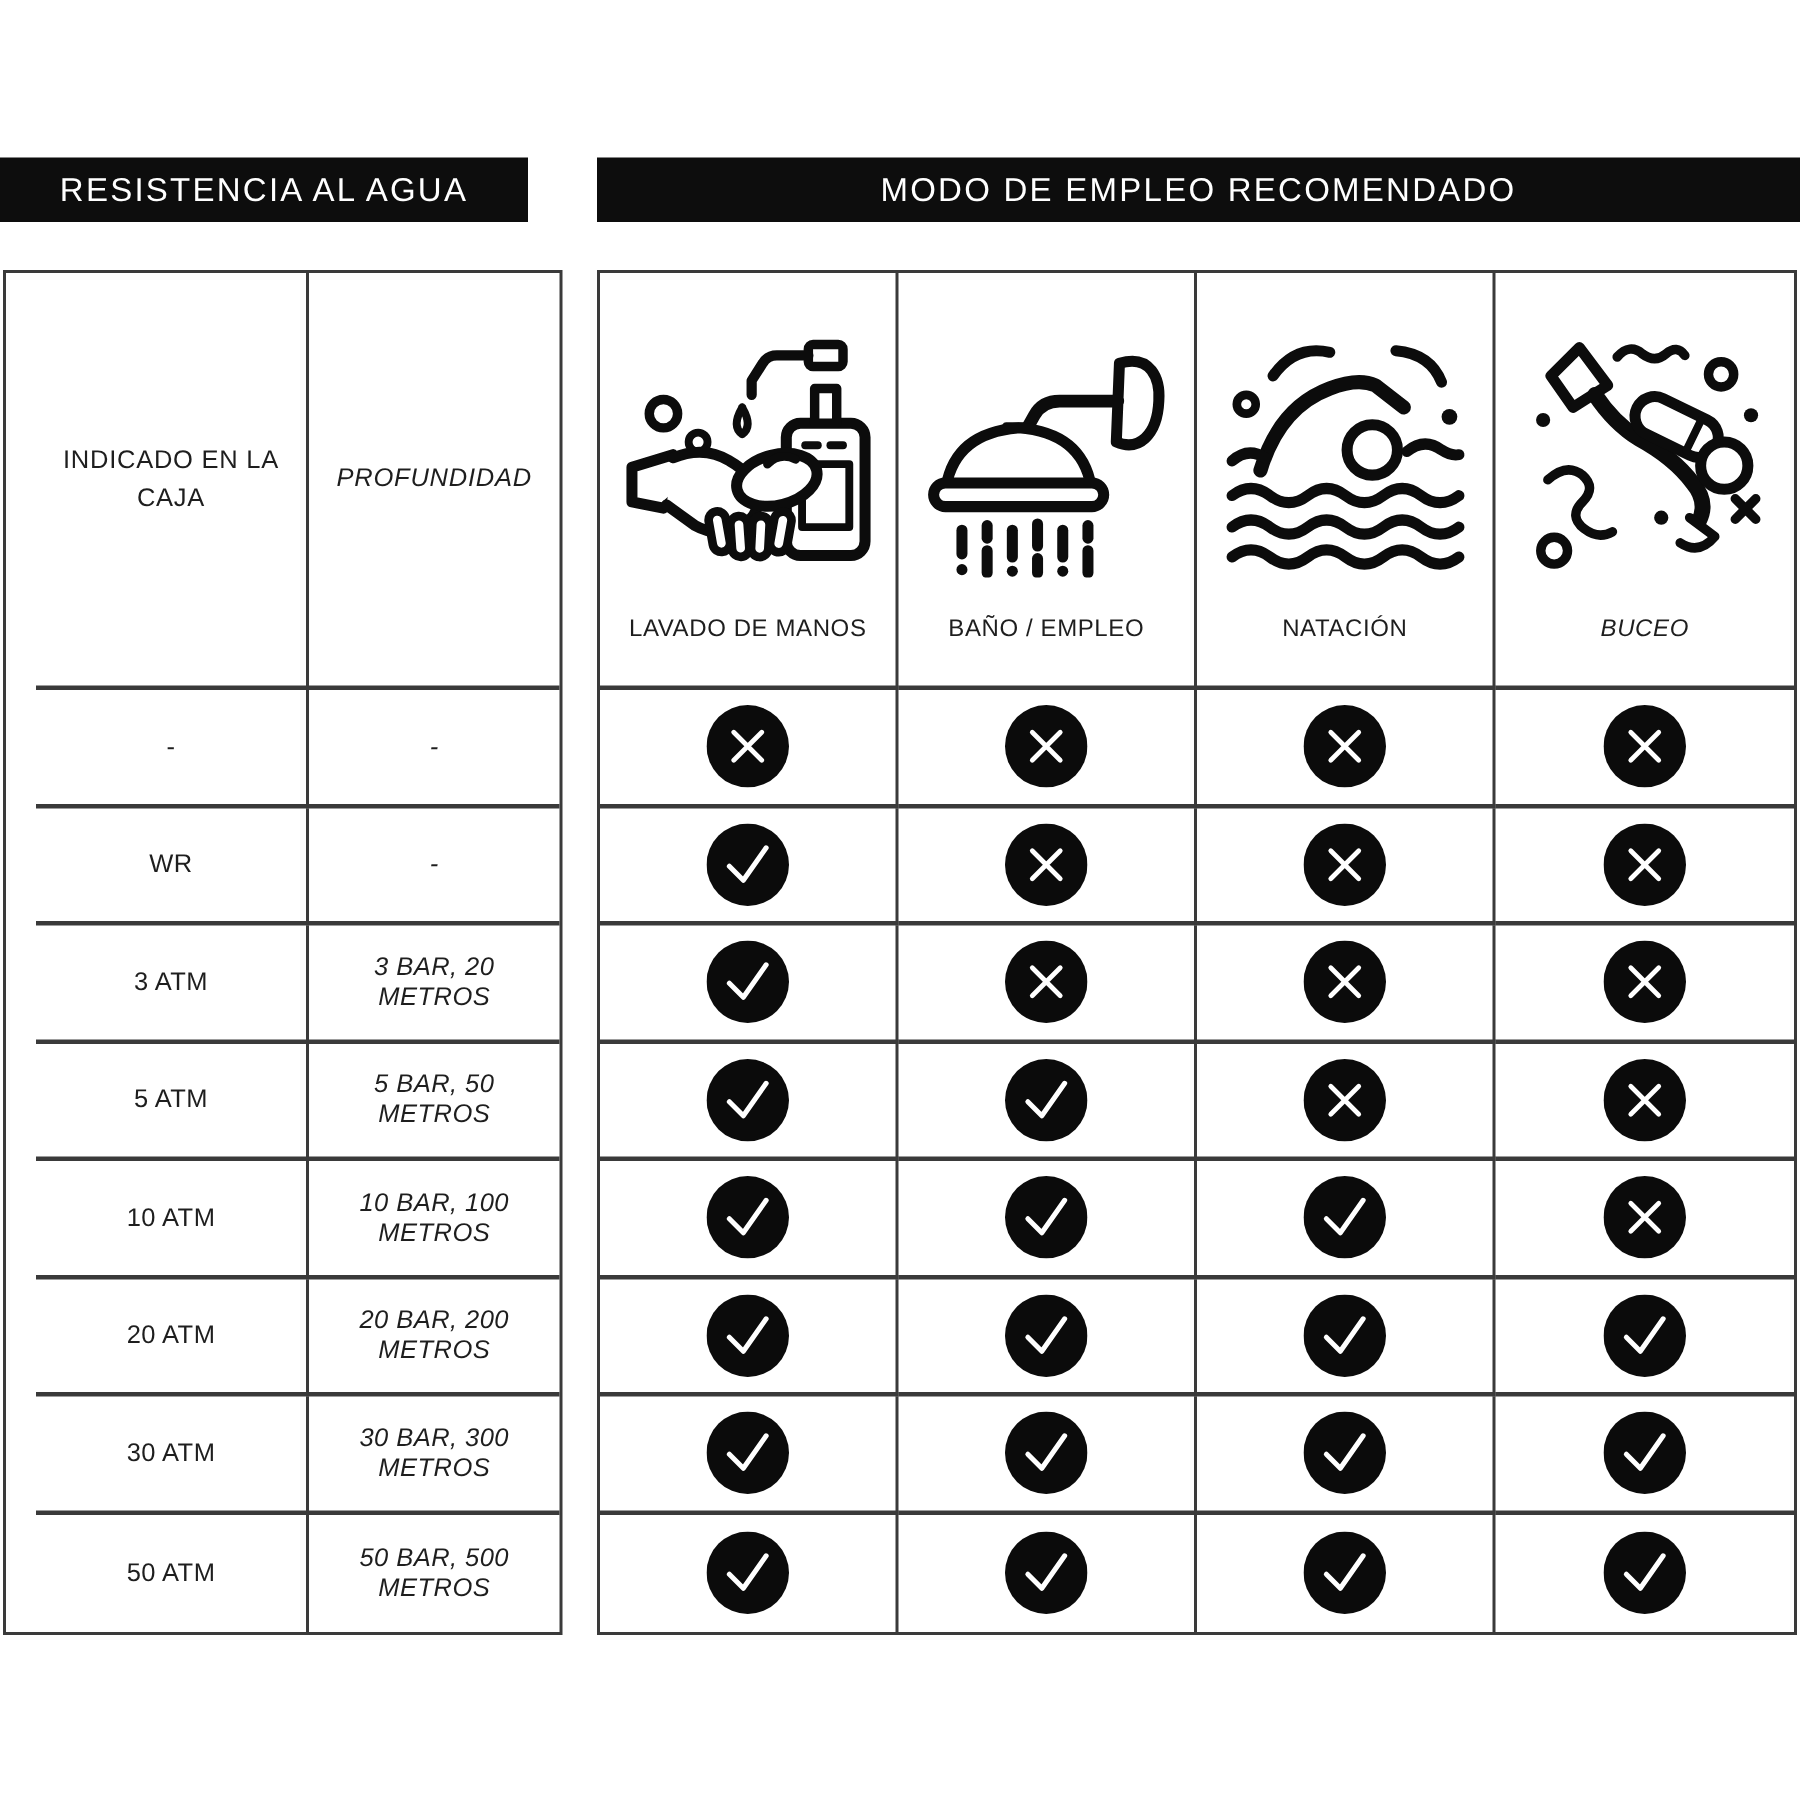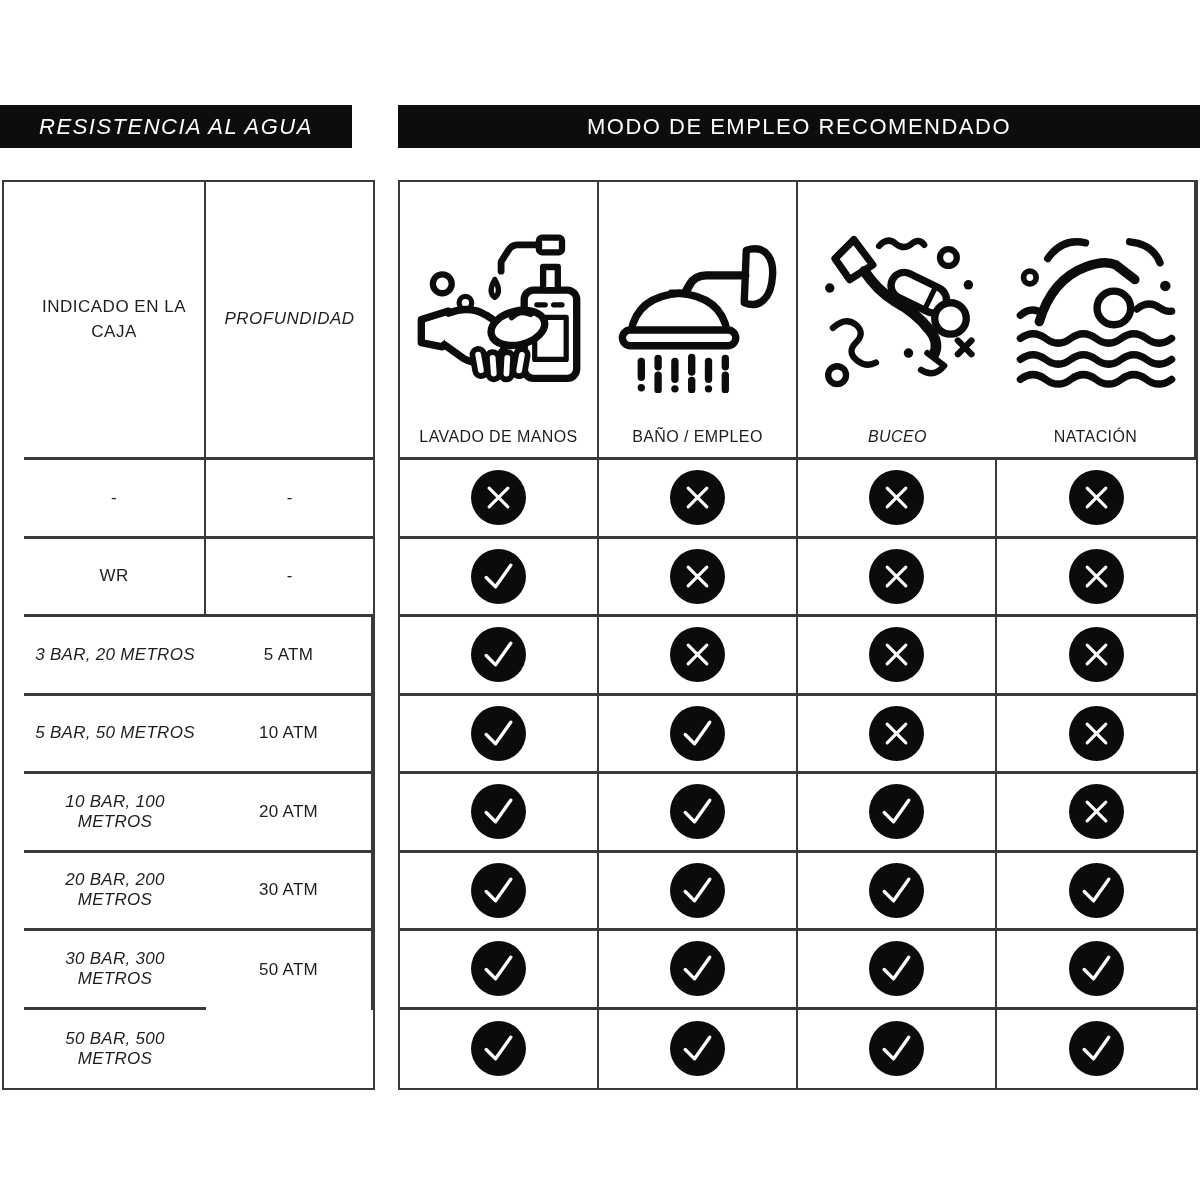--- a/index.html
+++ b/index.html
@@ -11,21 +11,21 @@
     color:#1e1e1e;
     overflow:hidden;
   }
   
   .banner{
     position:absolute;top:105px;height:43px;
     background:#0d0d0d;color:#ffffff;
     display:flex;align-items:center;justify-content:center;
     font-size:22px;letter-spacing:1.5px;font-weight:400;
   }
-  .banner-left{left:0;width:352px;font-style:italic;}
+  .banner-left{left:0;width:352px;}
   .banner-right{left:398px;width:802px;align-items:center;}
   
   .tbl{
     position:absolute;top:180px;height:910px;
     display:grid;box-sizing:border-box;
     border:2px solid #3a3a3a;
     background:#ffffff;
   }
   .tbl-left{
     left:2px;width:373px;
@@ -46,21 +46,21 @@
     text-align:center;
   }
   .last-col{border-right:none;font-style:italic;}
   .last-row{border-bottom:none;}
   .hdr-cell{font-size:17px;letter-spacing:.5px;line-height:1.45;padding:0 14px;}
   .val-cell{font-size:17px;letter-spacing:.3px;padding:0 6px;}
   
   .activity-cell{flex-direction:column;padding:0;}
   .icon-wrap{flex:1;display:flex;align-items:center;justify-content:center;width:100%;padding-top:8px;}
   .icon-wrap svg{width:168px;height:168px;}
-  .activity-label{font-size:16px;letter-spacing:.4px;padding-bottom:11px;}
+  .activity-label{font-size:16px;letter-spacing:.4px;padding-bottom:28px;}
   
   .mark-cell svg{width:55px;height:55px;display:block;}
 </style>
 </head>
 <body>
 
 <div class="canvas">
 
   <div class="banner banner-left">
     <span>RESISTENCIA AL AGUA</span>
@@ -70,20 +70,21 @@
   </div>
 
   <div class="tbl tbl-left">
     <div class="cell hdr-cell">INDICADO EN LA CAJA</div>
     <div class="cell hdr-cell last-col">PROFUNDIDAD</div>
 
     <div class="cell val-cell">-</div>
     <div class="cell val-cell last-col">-</div>
     <div class="cell val-cell">WR</div>
     <div class="cell val-cell last-col">-</div>
+    <div class="cell val-cell">3 ATM</div>
     <div class="cell val-cell last-col">3 BAR, 20 METROS</div>
     <div class="cell val-cell">5 ATM</div>
     <div class="cell val-cell last-col">5 BAR, 50 METROS</div>
     <div class="cell val-cell">10 ATM</div>
     <div class="cell val-cell last-col">10 BAR, 100 METROS</div>
     <div class="cell val-cell">20 ATM</div>
     <div class="cell val-cell last-col">20 BAR, 200 METROS</div>
     <div class="cell val-cell">30 ATM</div>
     <div class="cell val-cell last-col">30 BAR, 300 METROS</div>
     <div class="cell val-cell last-row">50 ATM</div>
@@ -140,20 +141,41 @@
             <line x1="90" y1="130" x2="90" y2="147"></line>
               <circle cx="90" cy="156" r="3.5" fill="#0c0c0c" stroke="none"></circle>
             <line x1="106" y1="127" x2="106" y2="135"></line>
               <line x1="106" y1="143" x2="106" y2="157"></line>
           </g>
         </svg>
       </div>
       <div class="activity-label">BAÑO / EMPLEO</div>
     </div>
 
+    <div class="cell activity-cell">
+      <div class="icon-wrap">
+        <svg viewBox="0 0 160 160">
+          <g fill="none" stroke="#0c0c0c" stroke-width="7" stroke-linecap="round" stroke-linejoin="round">
+            <path d="M34 32 Q48 12 70 17"></path>
+            <path d="M112 16 Q134 18 141 36"></path>
+            <circle cx="17" cy="50" r="6" stroke-width="5.5" fill="#fff"></circle>
+            <circle cx="146" cy="58" r="5" fill="#0c0c0c" stroke="none"></circle>
+            <path d="M26 92 Q38 52 70 40 Q88 33 99 38 L117 52" stroke-width="9"></path>
+            <circle cx="97" cy="79" r="16" fill="#fff"></circle>
+            <path d="M8 86 q10 -9 21 -2"></path>
+            <path d="M119 80 q11 -9 22 -1 q6 4 11 3"></path>
+            <path d="M8 108 q12 -9 24 0 t24 0 t24 0 t24 0 t24 0 t24 0"></path>
+            <path d="M8 128 q12 -9 24 0 t24 0 t24 0 t24 0 t24 0 t24 0"></path>
+            <path d="M8 147 q12 -9 24 0 t24 0 t24 0 t24 0 t24 0 t24 0"></path>
+          </g>
+        </svg>
+      </div>
+      <div class="activity-label">NATACIÓN</div>
+    </div>
+
     <div class="cell activity-cell last-col">
       <div class="icon-wrap">
         <svg viewBox="0 0 160 160">
           <g fill="none" stroke="#0c0c0c" stroke-width="7" stroke-linecap="round" stroke-linejoin="round">
             <path d="M20 32 L38 14 L56 38 L34 52 Z" fill="#fff"></path>
             <path d="M48 44 Q60 62 76 72 Q98 84 110 100 Q120 112 114 124" stroke-width="10"></path>
             <path d="M108 122 L124 134 Q114 146 102 138" stroke-width="6" fill="#fff"></path>
             <g transform="rotate(26 100 64)">
               <rect x="72" y="52" width="56" height="25" rx="12.5" fill="#fff"></rect>
               <line x1="112" y1="54" x2="112" y2="75" stroke-width="5"></line>
@@ -166,41 +188,20 @@
             <circle cx="15" cy="60" r="4.5" fill="#0c0c0c" stroke="none"></circle>
             <circle cx="90" cy="122" r="4.5" fill="#0c0c0c" stroke="none"></circle>
             <circle cx="22" cy="143" r="8.5" stroke-width="6" fill="#fff"></circle>
             <path d="M137 110 l13 13 M150 110 l-13 13" stroke-width="6"></path>
           </g>
         </svg>
       </div>
       <div class="activity-label">BUCEO</div>
     </div>
 
-    <div class="cell activity-cell">
-      <div class="icon-wrap">
-        <svg viewBox="0 0 160 160">
-          <g fill="none" stroke="#0c0c0c" stroke-width="7" stroke-linecap="round" stroke-linejoin="round">
-            <path d="M34 32 Q48 12 70 17"></path>
-            <path d="M112 16 Q134 18 141 36"></path>
-            <circle cx="17" cy="50" r="6" stroke-width="5.5" fill="#fff"></circle>
-            <circle cx="146" cy="58" r="5" fill="#0c0c0c" stroke="none"></circle>
-            <path d="M26 92 Q38 52 70 40 Q88 33 99 38 L117 52" stroke-width="9"></path>
-            <circle cx="97" cy="79" r="16" fill="#fff"></circle>
-            <path d="M8 86 q10 -9 21 -2"></path>
-            <path d="M119 80 q11 -9 22 -1 q6 4 11 3"></path>
-            <path d="M8 108 q12 -9 24 0 t24 0 t24 0 t24 0 t24 0 t24 0"></path>
-            <path d="M8 128 q12 -9 24 0 t24 0 t24 0 t24 0 t24 0 t24 0"></path>
-            <path d="M8 147 q12 -9 24 0 t24 0 t24 0 t24 0 t24 0 t24 0"></path>
-          </g>
-        </svg>
-      </div>
-      <div class="activity-label">NATACIÓN</div>
-    </div>
-
     <div class="cell mark-cell">
         <svg viewBox="0 0 56 56">
           <circle cx="28" cy="28" r="28" fill="#0b0b0b"></circle>
           <path d="M18.5 18.5 L37.5 37.5 M37.5 18.5 L18.5 37.5" stroke="#ffffff" stroke-width="3.2" fill="none" stroke-linecap="round"></path>
         </svg>
       </div>
     <div class="cell mark-cell">
         <svg viewBox="0 0 56 56">
           <circle cx="28" cy="28" r="28" fill="#0b0b0b"></circle>
           <path d="M18.5 18.5 L37.5 37.5 M37.5 18.5 L18.5 37.5" stroke="#ffffff" stroke-width="3.2" fill="none" stroke-linecap="round"></path>

